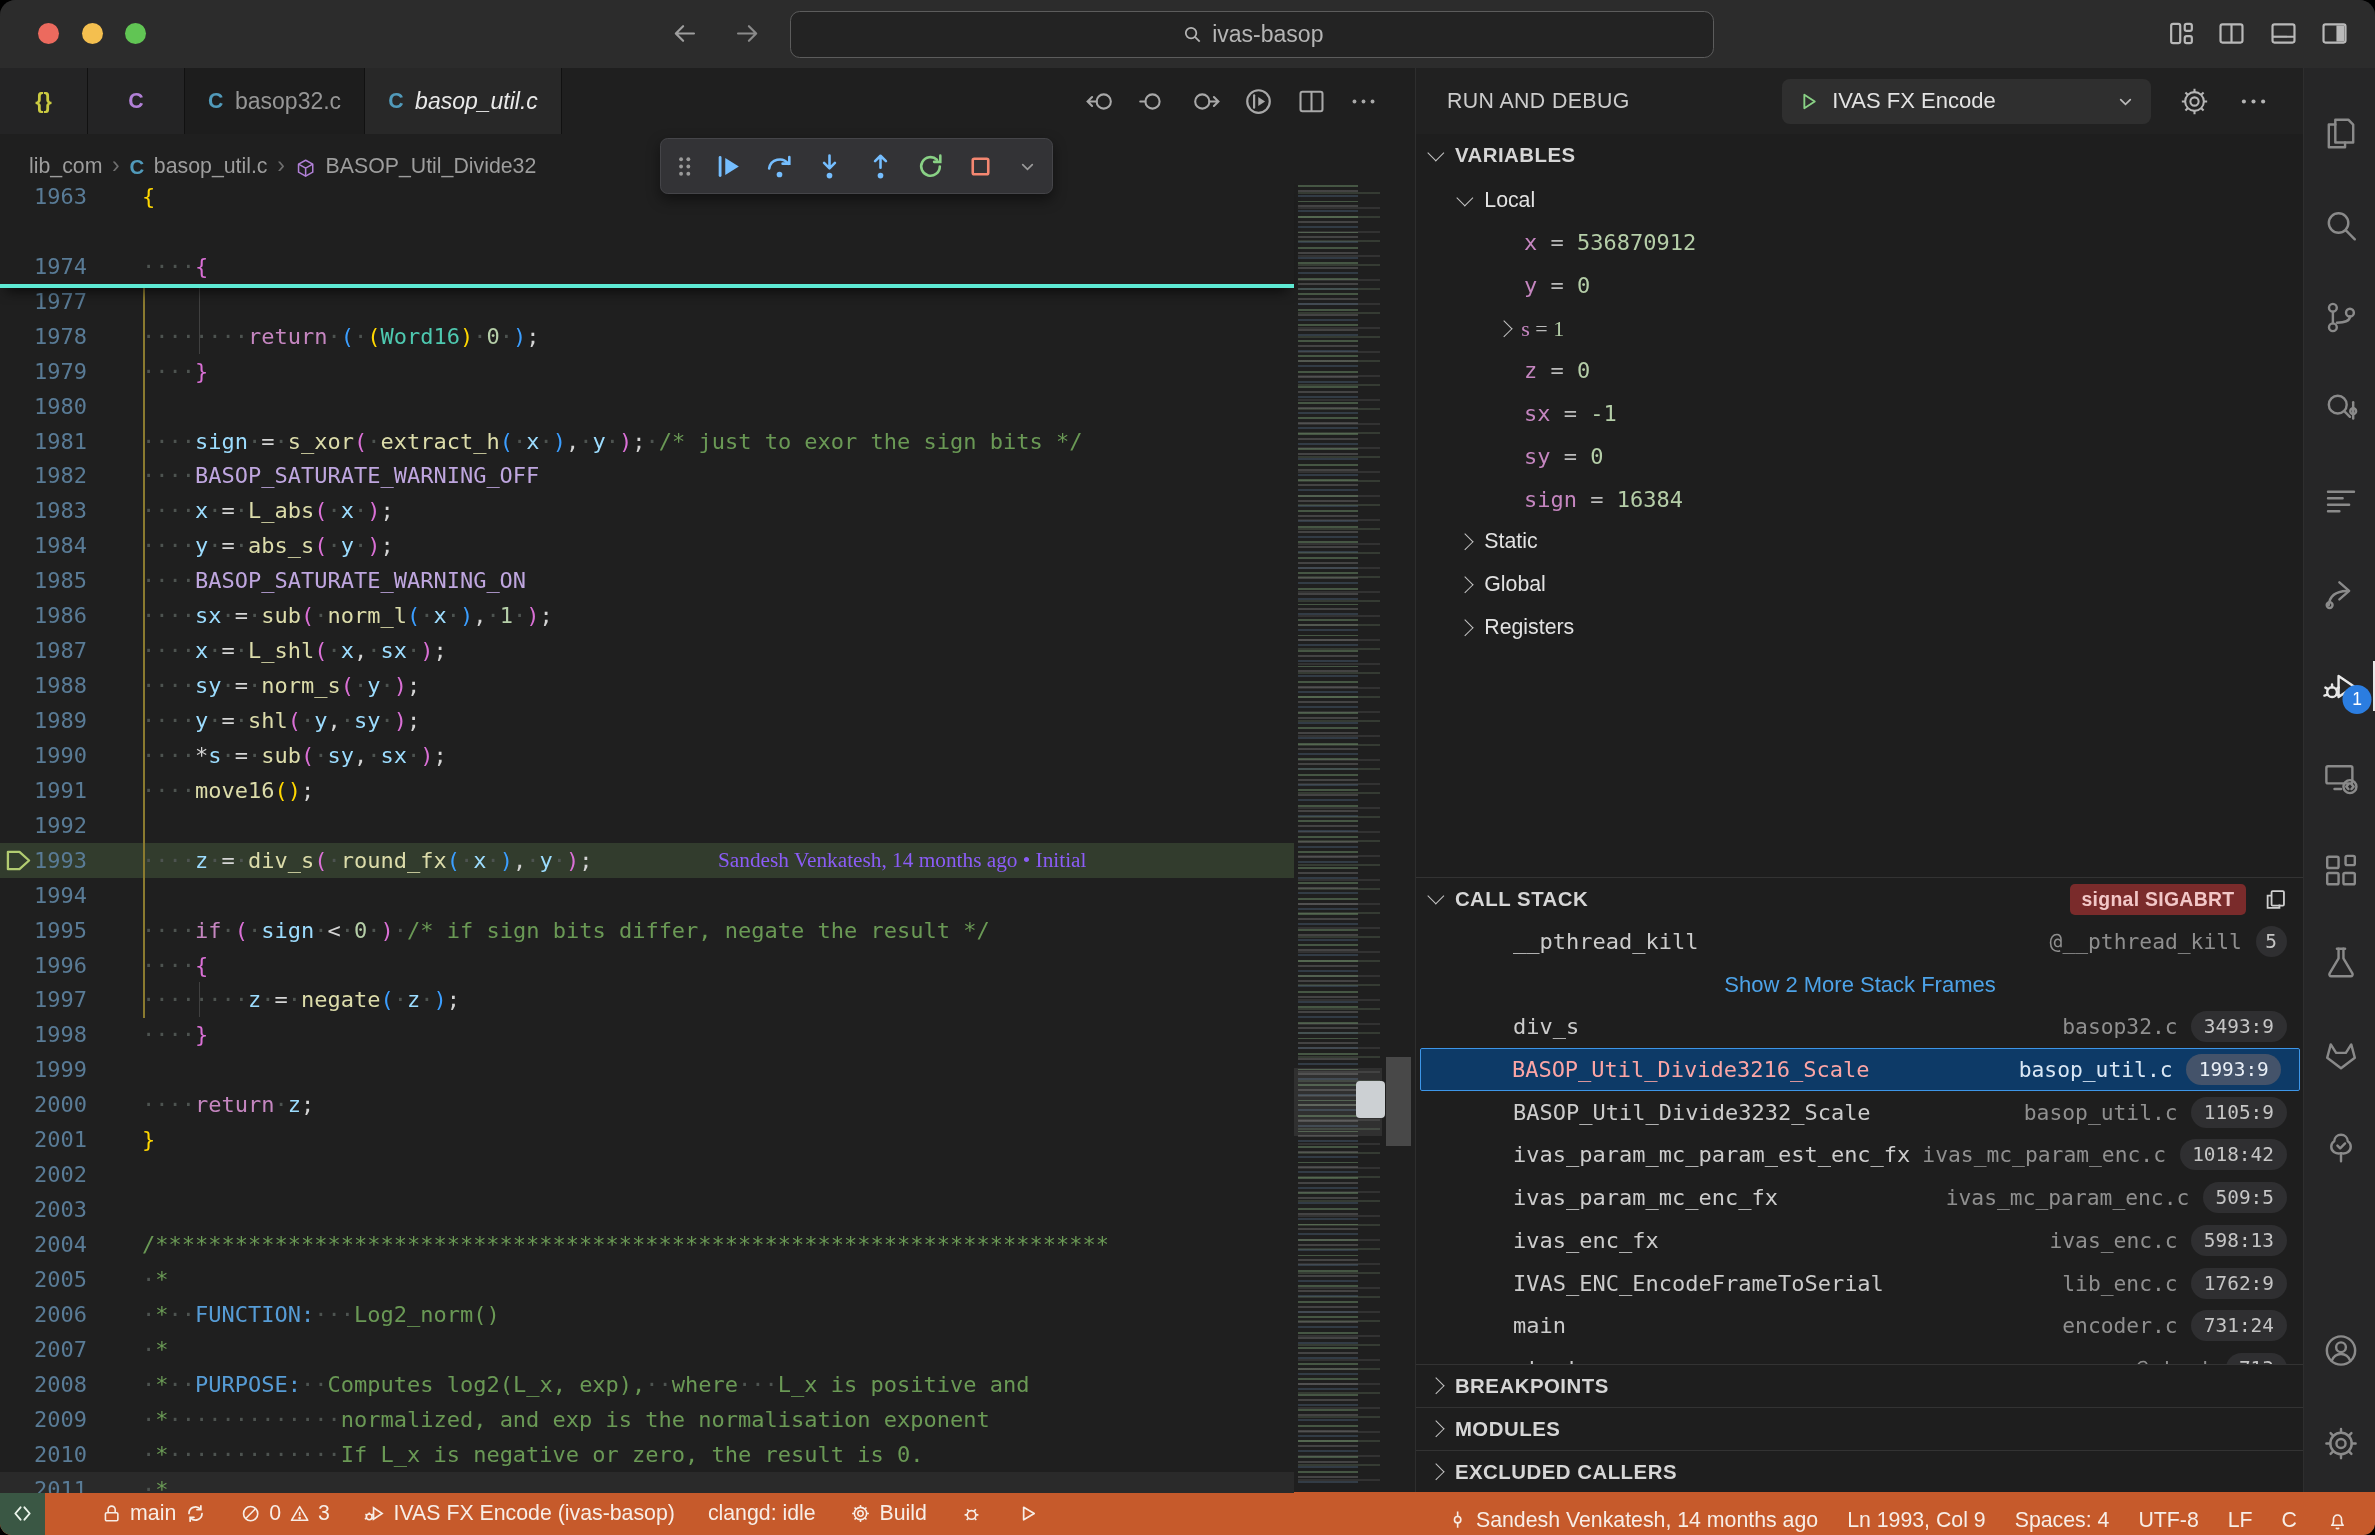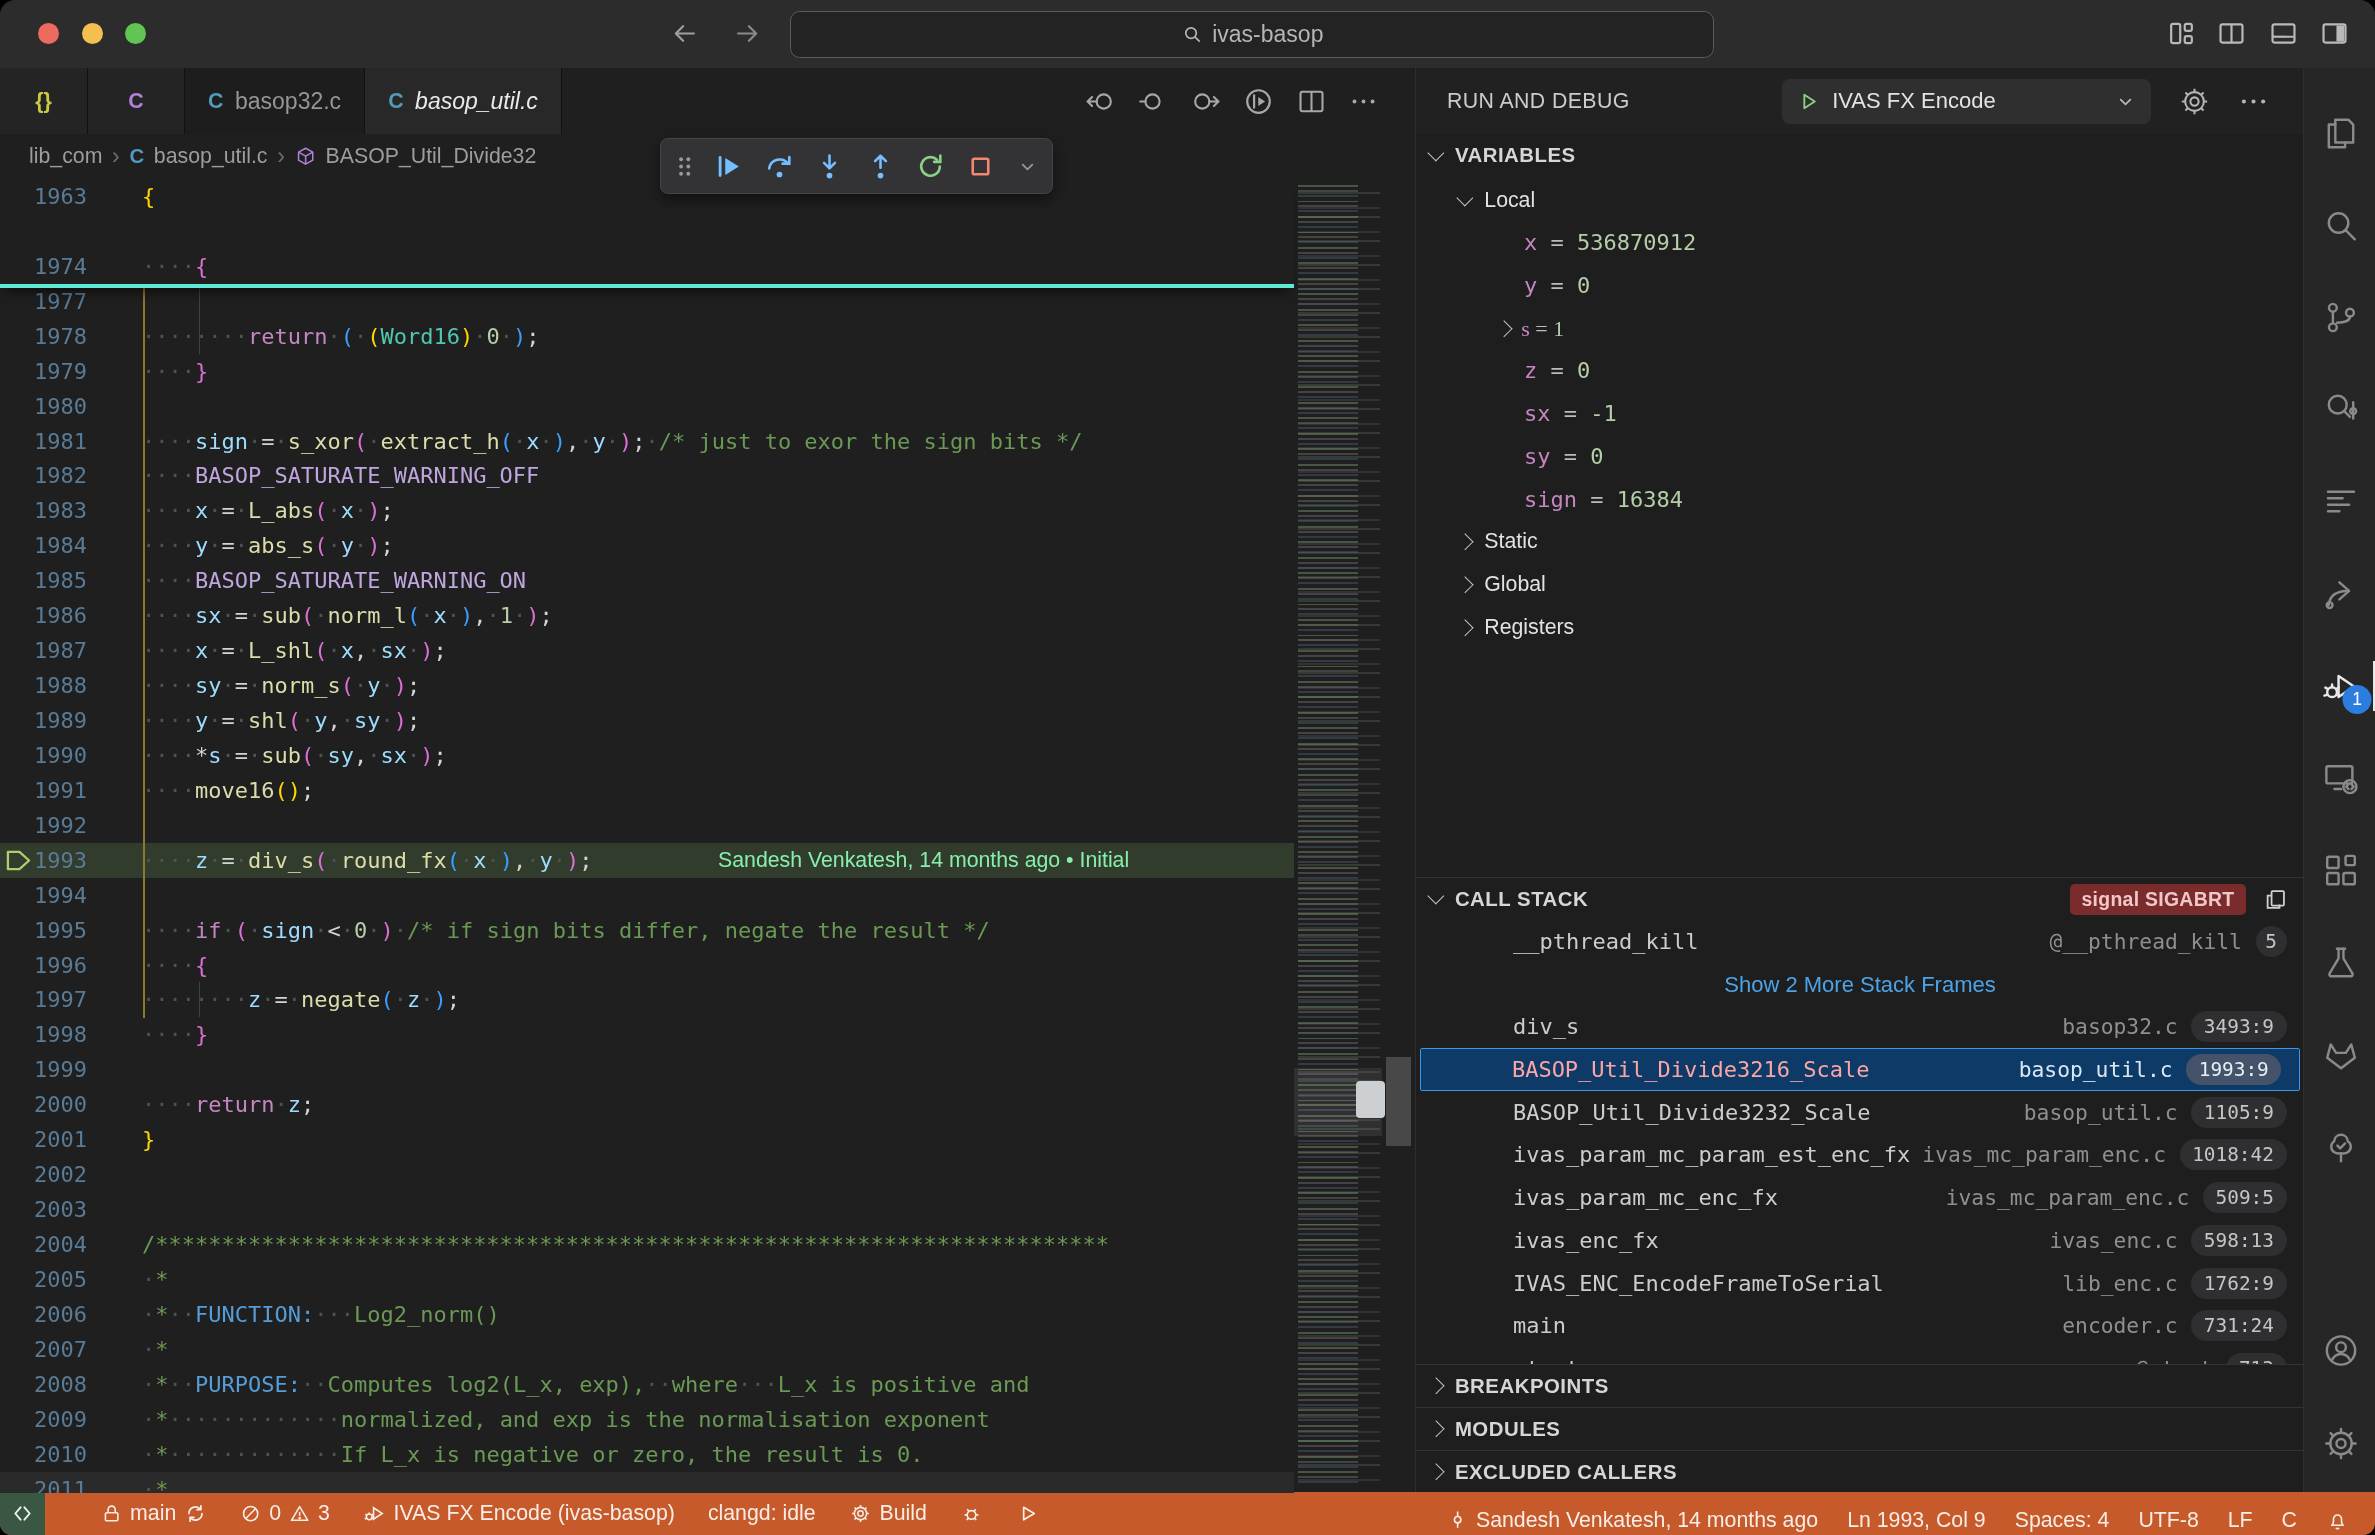--- a/index.html
+++ b/index.html
@@ -25,40 +25,40 @@
   #editor-actions{position:absolute;left:1085px;top:68px;height:66px;display:flex;align-items:center;gap:21.3px;color:#a8a8a8}
   
   #rp-header{position:absolute;left:1415px;top:68px;width:888px;height:66px;background:#212121;border-left:1px solid #2e2e2e;}
   #rp-title{position:absolute;left:31px;top:21.3px;font-size:21.3px;color:#cccccc;letter-spacing:0.4px}
   #rp-dd{position:absolute;left:366px;top:10.7px;width:369px;height:45px;background:#2f2f2f;border-radius:7.8px;
     display:flex;align-items:center;gap:11.6px;padding:0 13.6px;box-sizing:border-box;color:#e3e3e3;font-size:22px;}
   #rp-dd .chev{margin-left:auto;color:#bbb}
   #rp-gear{position:absolute;left:762px;top:16.5px;color:#b5b5b5}
   #rp-dots{position:absolute;left:821px;top:16.5px;color:#b5b5b5}
   
-  #breadcrumb{position:absolute;left:0;top:134px;width:1415px;height:45px;background:#1f1f1f;display:flex;align-items:center;
+  #breadcrumb{position:absolute;left:0;top:134px;width:1415px;height:45px;background:#1f1f1f;display:flex;align-items:flex-end;
     gap:9.7px;padding-left:29px;font-size:21.3px;color:#9d9d9d;}
   .bc-sep{color:#6e6e6e;font-size:23px}
   .bc-c{color:#519aba;font-weight:bold;font-size:20.4px}
   
   #editor{position:absolute;left:0;top:179px;width:1415px;height:1314px;background:#1f1f1f;overflow:hidden;}
   .row{position:absolute;left:0;height:35px;width:1294px;overflow:hidden;white-space:pre;
     font-family:"DejaVu Sans Mono",monospace;font-size:22px;line-height:35px;z-index:2;}
   .ln{display:inline-block;width:87px;text-align:right;margin-right:55px;color:#597b96;}
   .tok-kw{color:#c586c0}.tok-fn{color:#dcdcaa}.tok-vr{color:#9cdcfe}.tok-num{color:#b5cea8}
   .tok-cm{color:#6a9955}.tok-cmk{color:#569cd6}.tok-mac{color:#bfa6df}.tok-ty{color:#4ec9b0}
   .tok-pu{color:#d4d4d4}.tok-pb{color:#3b9eff}.tok-pp{color:#da70d6}.tok-py{color:#ffd700}
   .tok-ws{color:#4d5350}
   #hl-cur{position:absolute;left:0;width:1294px;height:35px;background:rgba(108,146,88,.25);z-index:1}
   #hl-cursorline{position:absolute;left:0;width:1294px;height:35px;background:#2a2a2a;z-index:1}
   .guide-y{position:absolute;width:1.9px;background:#8a7a2f;z-index:1}
   .guide-g{position:absolute;width:1px;background:#404040;z-index:1}
   #sticky{position:absolute;left:0;top:0;width:1294px;height:105px;background:#1f1f1f;z-index:5;
     box-shadow:0 9.7px 11.6px -5.8px rgba(0,0,0,.65);border-bottom:4px solid #5eead4}
-  #blame{position:absolute;left:718px;top:0;color:#86efac;z-index:3;font-family:Liberation Sans, sans-serif;font-size:21.3px;line-height:35px;white-space:nowrap}
+  #blame{position:absolute;left:718px;top:0;color:#8b5cf6;z-index:3;font-family:Liberation Serif, serif;font-size:21.3px;line-height:35px;white-space:nowrap}
   #exec-arrow{position:absolute;left:3.9px;top:4.9px;z-index:3}
   #minimap{position:absolute;left:1294px;top:0;width:88px;height:1314px;background:#1f1f1f}
   #minimap .m1{position:absolute;left:3.9px;top:5.8px;width:60px;height:1300px;opacity:.75;
     background:repeating-linear-gradient(180deg,rgba(125,165,120,.55) 0 1.9px,transparent 1.9px 4.9px,rgba(160,160,160,.38) 4.9px 6.8px,transparent 6.8px 9.7px,rgba(110,150,190,.32) 9.7px 11.6px,transparent 11.6px 15.5px);}
   #minimap .m2{position:absolute;left:3.9px;top:5.8px;width:82px;height:1300px;opacity:.4;
     background:repeating-linear-gradient(180deg,transparent 0 6.8px,rgba(140,170,130,.5) 6.8px 8.7px,transparent 8.7px 22px,rgba(150,150,150,.4) 22px 24px);}
   #mini-slider{position:absolute;left:1294px;top:889px;width:88px;height:68px;background:rgba(255,255,255,.08)}
   #mini-handle{position:absolute;left:1356px;top:902px;width:29px;height:37px;background:#ccd0d3;border-radius:3.9px}
   #vscroll{position:absolute;left:1386px;top:878px;width:25px;height:89px;background:rgba(160,160,160,.32)}
   

